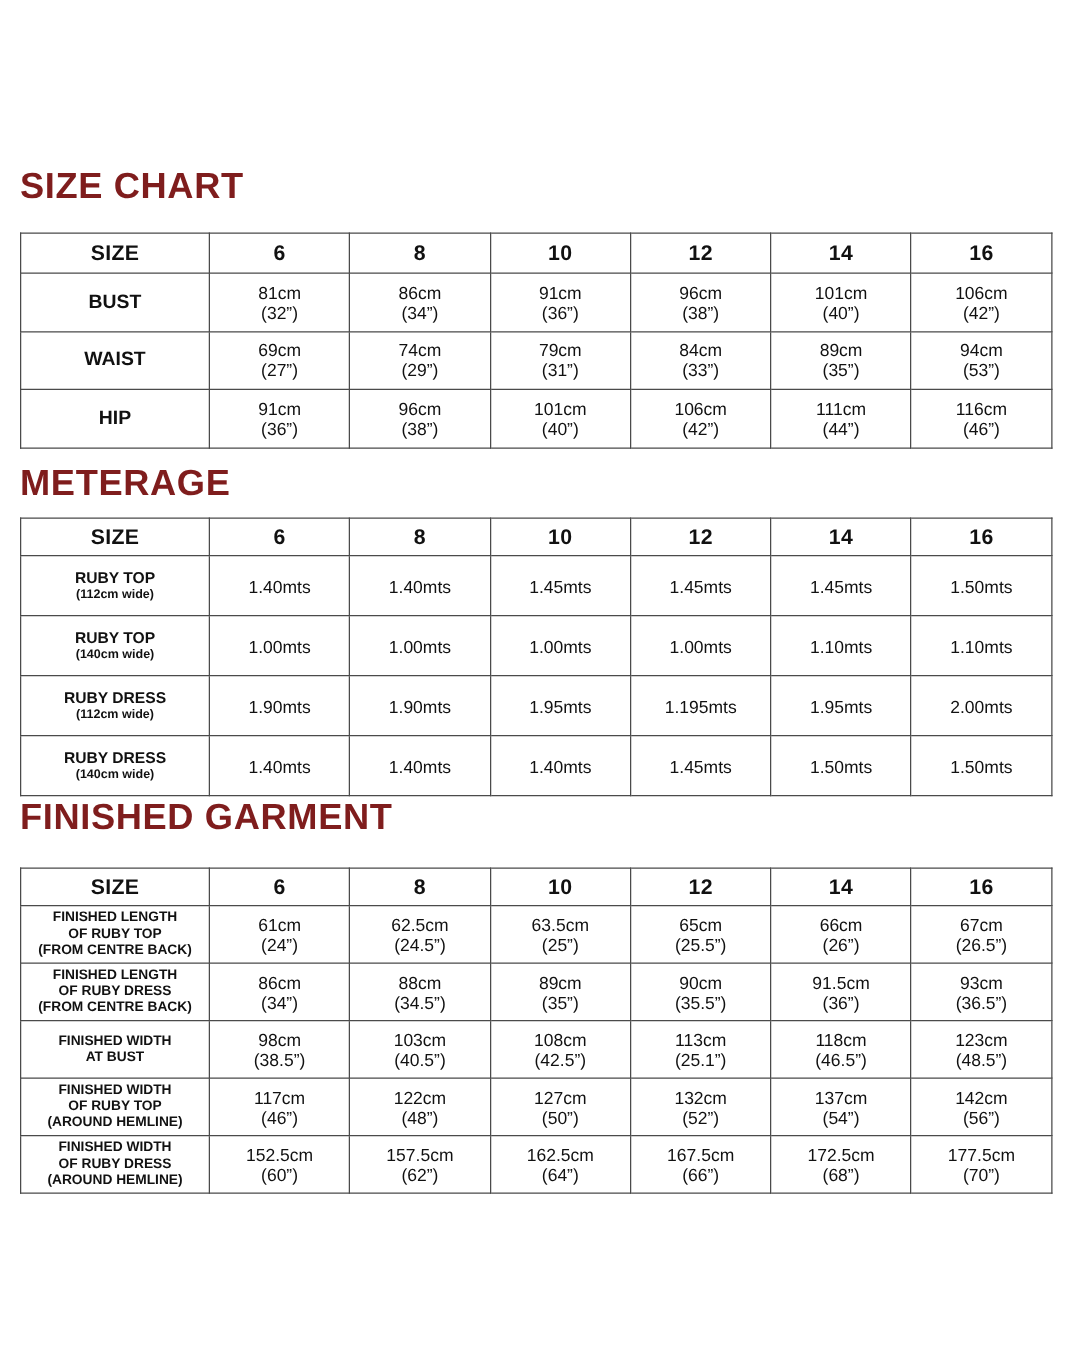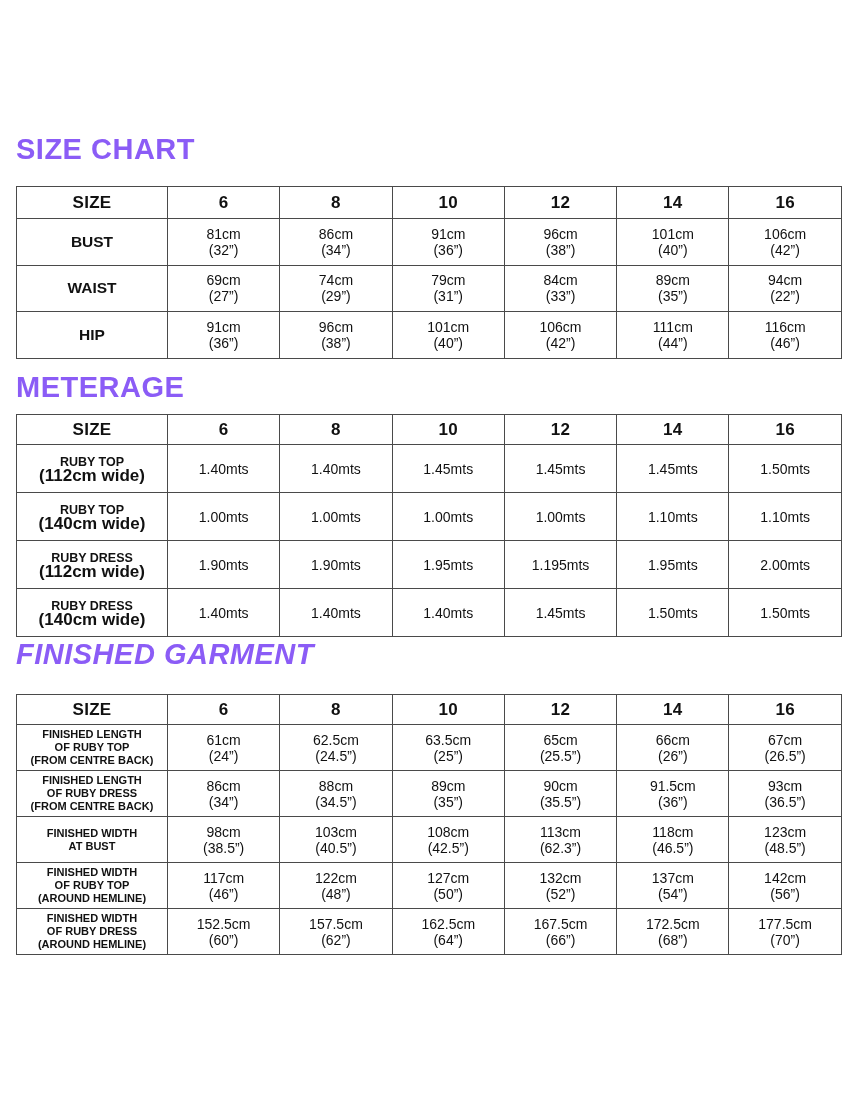--- a/index.html
+++ b/index.html
@@ -15,21 +15,21 @@
       color: #111111;
       overflow: hidden;
     }
     .section-title {
       position: absolute;
       left: 16px;
       margin: 0;
       font-size: 29px;
       font-weight: bold;
       letter-spacing: 0.5px;
-      color: #8b5cf6;
+      color: #7f1d1d;
       line-height: 30px;
       white-space: nowrap;
     }
     table.chart {
       position: absolute;
       left: 16px;
       width: 825px;
       border-collapse: collapse;
       table-layout: fixed;
       margin-top: 16px;
@@ -57,40 +57,40 @@
     .rowlabel-lg {
       font-size: 15.5px;
       font-weight: bold;
     }
     .rowlabel-md {
       font-size: 12.5px;
       font-weight: bold;
       line-height: 14px;
     }
     .rowlabel-md .sub {
-      font-size: 17px;
+      font-size: 10px;
     }
     .rowlabel-sm {
       font-size: 11px;
       font-weight: bold;
       line-height: 13px;
     }
     .rowlabel-md span, .rowlabel-sm span { display: block; }
 
     #size-title { top: 134px; }
     #size-table { top: 170px; }
     #size-table tr.head { height: 32px; }
     #size-table tr.body { height: 46.5px; padding-left: 21px; }
 
     #meterage-title { top: 372px; }
     #meterage-table { top: 398px; }
     #meterage-table tr.head { height: 30px; }
     #meterage-table tr.body { height: 48px; }
 
-    #finished-title { top: 639px; font-style: italic; }
+    #finished-title { top: 639px; }
     #finished-table { top: 678px; }
     #finished-table tr.head { height: 30px; }
     #finished-table tr.body { height: 46px; }
   </style>
 </head>
 <body>
 
 <h1 id="size-title" class="section-title">SIZE CHART</h1>
 <table id="size-table" class="chart">
   <colgroup>
@@ -156,21 +156,21 @@
     <td class="val">
           <span>84cm</span>
           <span>(33”)</span>
         </td>
     <td class="val">
           <span>89cm</span>
           <span>(35”)</span>
         </td>
     <td class="val">
           <span>94cm</span>
-          <span>(22”)</span>
+          <span>(53”)</span>
         </td>
   </tr>
   <tr class="body">
     <td class="rowlabel-lg">HIP</td>
     <td class="val">
           <span>91cm</span>
           <span>(36”)</span>
         </td>
     <td class="val">
           <span>96cm</span>
@@ -363,21 +363,21 @@
     <td class="val">
           <span>103cm</span>
           <span>(40.5”)</span>
         </td>
     <td class="val">
           <span>108cm</span>
           <span>(42.5”)</span>
         </td>
     <td class="val">
           <span>113cm</span>
-          <span>(62.3”)</span>
+          <span>(25.1”)</span>
         </td>
     <td class="val">
           <span>118cm</span>
           <span>(46.5”)</span>
         </td>
     <td class="val">
           <span>123cm</span>
           <span>(48.5”)</span>
         </td>
   </tr>

